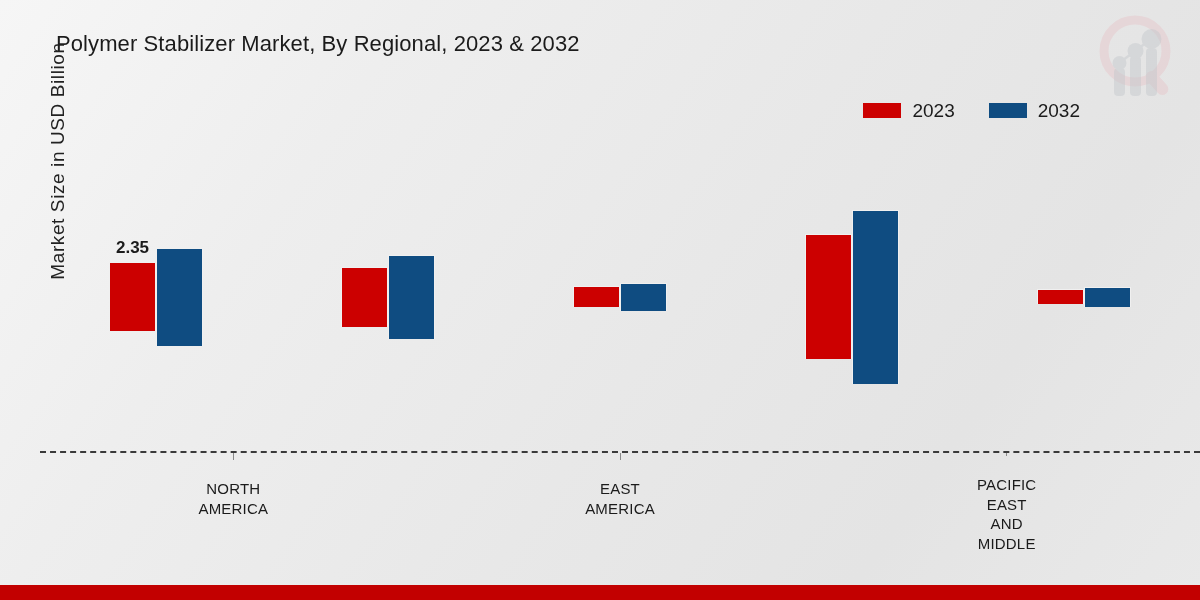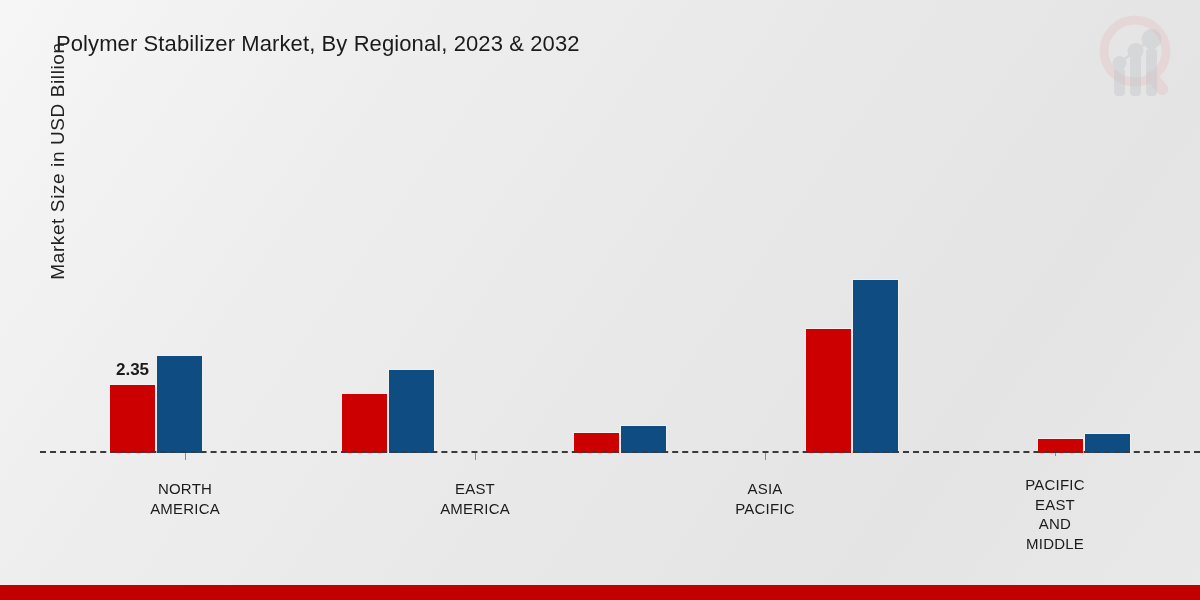--- a/index.html
+++ b/index.html
@@ -116,21 +116,21 @@
     position: relative;
     flex: 1 1 0;
     height: 100%;
   }
   .bars {
     position: absolute;
     bottom: 0;
     left: 50%;
     transform: translateX(-50%);
     display: flex;
-    align-items: flex-end;
+    align-items: center;
     height: 100%;
   }
   .bar {
     width: 47px;
     position: relative;
     box-sizing: border-box;
   }
   .bar.s2023 { background: #cc0000; border: 1px solid #f0f0f0; border-bottom: none; }
   .bar.s2032 { background: #0f4c81; border: 1px solid #f0f0f0; border-bottom: none; }
 
@@ -207,20 +207,30 @@
         <circle cx="47.5" cy="45" r="8"></circle>
         <circle cx="63.5" cy="33" r="10"></circle>
         <rect x="35" y="49" width="10" height="2.5" transform="rotate(-37 40 50)"></rect>
         <rect x="51" y="37" width="10" height="2.5" transform="rotate(-37 56 38)"></rect>
       </g>
     </svg>
   </div>
 
   <div class="chart-title">Polymer Stabilizer Market, By Regional, 2023 &amp; 2032</div>
 
+  <div class="legend">
+    <div class="legend-item">
+      <span class="legend-swatch" style="background:#cc0000"></span>
+      <span class="legend-label">2023</span>
+    </div>
+    <div class="legend-item">
+      <span class="legend-swatch" style="background:#0f4c81"></span>
+      <span class="legend-label">2032</span>
+    </div>
+  </div>
 
   <div class="y-axis-title">Market Size in USD Billion</div>
 
   <div class="plot">
 
     <div class="groups">
 
       <div class="group">
         <div class="bars">
           <div class="bar s2023" style="height:69px">
@@ -275,27 +285,20 @@
 
 
     <div class="tick-col">
       <div class="tick-mark"></div>
       <div class="cat-label">
         <span>EAST</span>
         <span>AMERICA</span>
       </div>
     </div>
 
-    <div class="tick-col">
-      <div class="tick-mark"></div>
-      <div class="cat-label">
-        <span>ASIA</span>
-        <span>PACIFIC</span>
-      </div>
-    </div>
 
     <div class="tick-col">
       <div class="tick-mark"></div>
       <div class="cat-label">
         <span>PACIFIC</span>
         <span>EAST</span>
         <span>AND</span>
         <span>MIDDLE</span>
       </div>
     </div>

